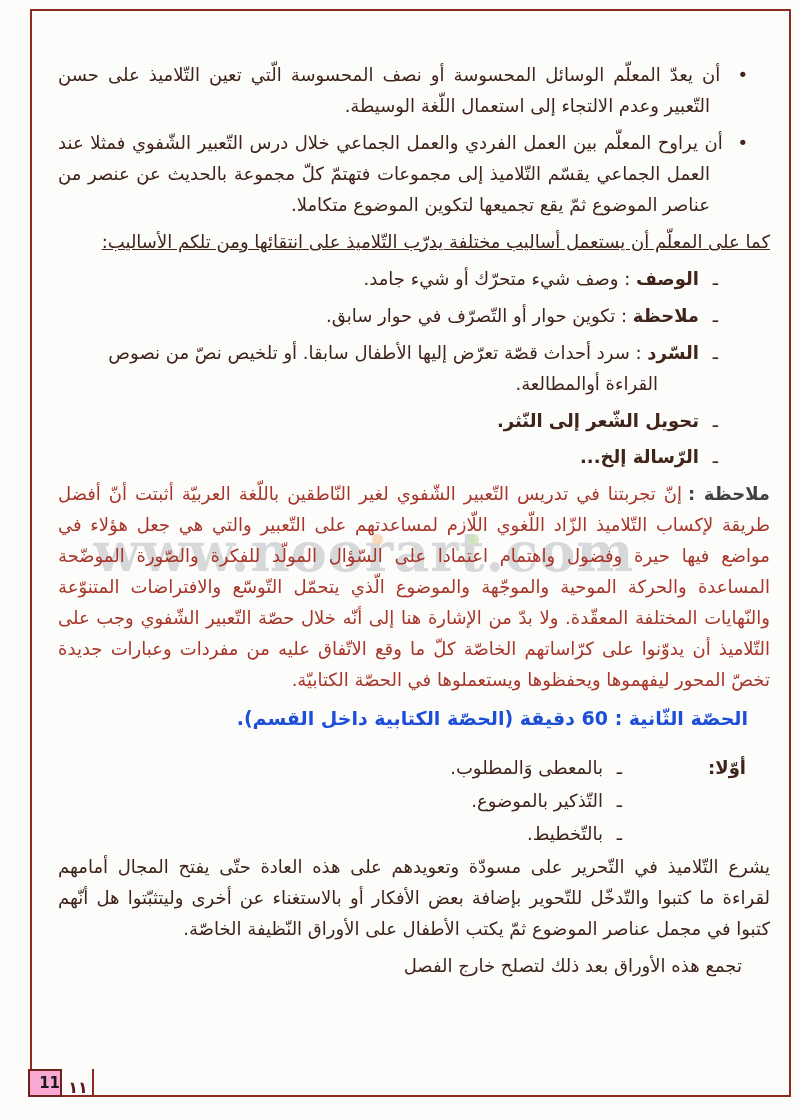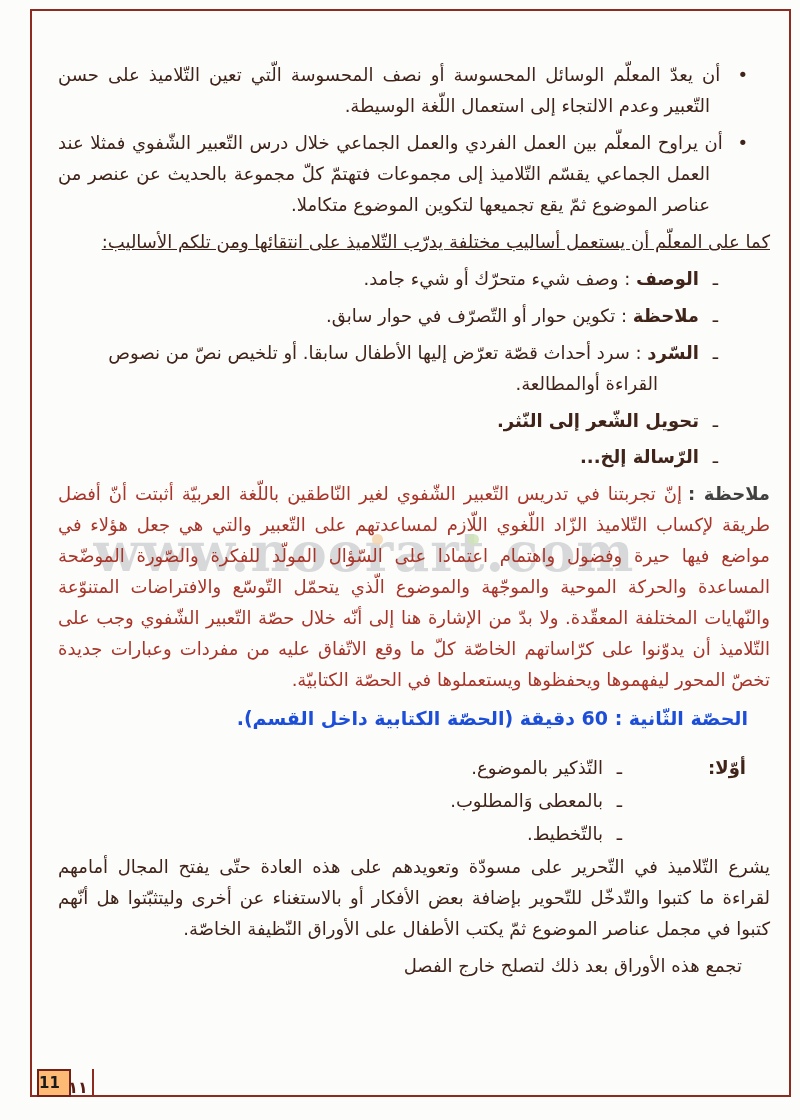--- a/index.html
+++ b/index.html
@@ -39,23 +39,23 @@
   .note-label{font-weight:bold;color:#404040;margin-left:6px;}
   .session{margin-top:26px;padding-right:22px;font-weight:bold;color:#1d4ed8;font-size:19px;}
   .first-row{display:flex;margin-top:18px;}
   .first-label{font-weight:bold;padding-right:24px;white-space:nowrap;}
   .first-list{margin-right:86px;}
   .first-item{margin-bottom:2px;}
   .closing{margin-top:16px;text-align:justify;}
   .closing-last{padding-right:28px;}
   
   .pagenum-box{
-    position:absolute;left:37px;bottom:23px;width:34px;height:28px;
-    box-sizing:border-box;border:2px solid #70221a;background:#fdba74;
-    display:flex;align-items:center;justify-content:flex-start;
+    position:absolute;left:28px;bottom:23px;width:34px;height:28px;
+    box-sizing:border-box;border:2px solid #70221a;background:#f9a8d4;
+    display:flex;align-items:center;justify-content:flex-end;
     font-weight:bold;font-size:15px;color:#1a1a1a;
   }
   .pagenum-arabic{
     position:absolute;left:64px;bottom:23px;width:30px;height:28px;
     box-sizing:border-box;border-left:none;border-right:2px solid #8e2b20;
     display:flex;align-items:flex-end;justify-content:center;
     font-weight:bold;font-size:16px;color:#5a1d15;
   }
 </style>
 </head>
@@ -110,25 +110,25 @@
       <span class="note-label">ملاحظة :</span><span>إنّ تجربتنا في تدريس التّعبير الشّفوي لغير النّاطقين باللّغة العربيّة أثبتت أنّ أفضل طريقة لإكساب التّلاميذ الزّاد اللّغوي اللّازم لمساعدتهم على التّعبير والتي هي جعل هؤلاء في مواضع فيها حيرة وفضول واهتمام اعتمادا على السّؤال المولّد للفكرة والصّورة الموضّحة المساعدة والحركة الموحية والموجّهة والموضوع الّذي يتحمّل التّوسّع والافتراضات المتنوّعة والنّهايات المختلفة المعقّدة. ولا بدّ من الإشارة هنا إلى أنّه خلال حصّة التّعبير الشّفوي وجب على التّلاميذ أن يدوّنوا على كرّاساتهم الخاصّة كلّ ما وقع الاتّفاق عليه من مفردات وعبارات جديدة تخصّ المحور ليفهموها ويحفظوها ويستعملوها في الحصّة الكتابيّة.</span>
     </p>
 
     <p class="session">الحصّة الثّانية : 60 دقيقة (الحصّة الكتابية داخل القسم).</p>
 
     <div class="first-row">
       <span class="first-label">أوّلا:</span>
       <div class="first-list">
         <div class="first-item">
           <span class="marker">ـ</span>
-          <span>التّذكير بالموضوع.</span>
+          <span>بالمعطى وَالمطلوب.</span>
         </div>
         <div class="first-item">
           <span class="marker">ـ</span>
-          <span>بالمعطى وَالمطلوب.</span>
+          <span>التّذكير بالموضوع.</span>
         </div>
         <div class="first-item">
           <span class="marker">ـ</span>
           <span>بالتّخطيط.</span>
         </div>
       </div>
     </div>
 
     <p class="closing">يشرع التّلاميذ في التّحرير على مسودّة وتعويدهم على هذه العادة حتّى يفتح المجال أمامهم لقراءة ما كتبوا والتّدخّل للتّحوير بإضافة بعض الأفكار أو بالاستغناء عن أخرى وليتثبّتوا هل أنّهم كتبوا في مجمل عناصر الموضوع ثمّ يكتب الأطفال على الأوراق النّظيفة الخاصّة.</p>
     <p class="closing-last">تجمع هذه الأوراق بعد ذلك لتصلح خارج الفصل</p>

